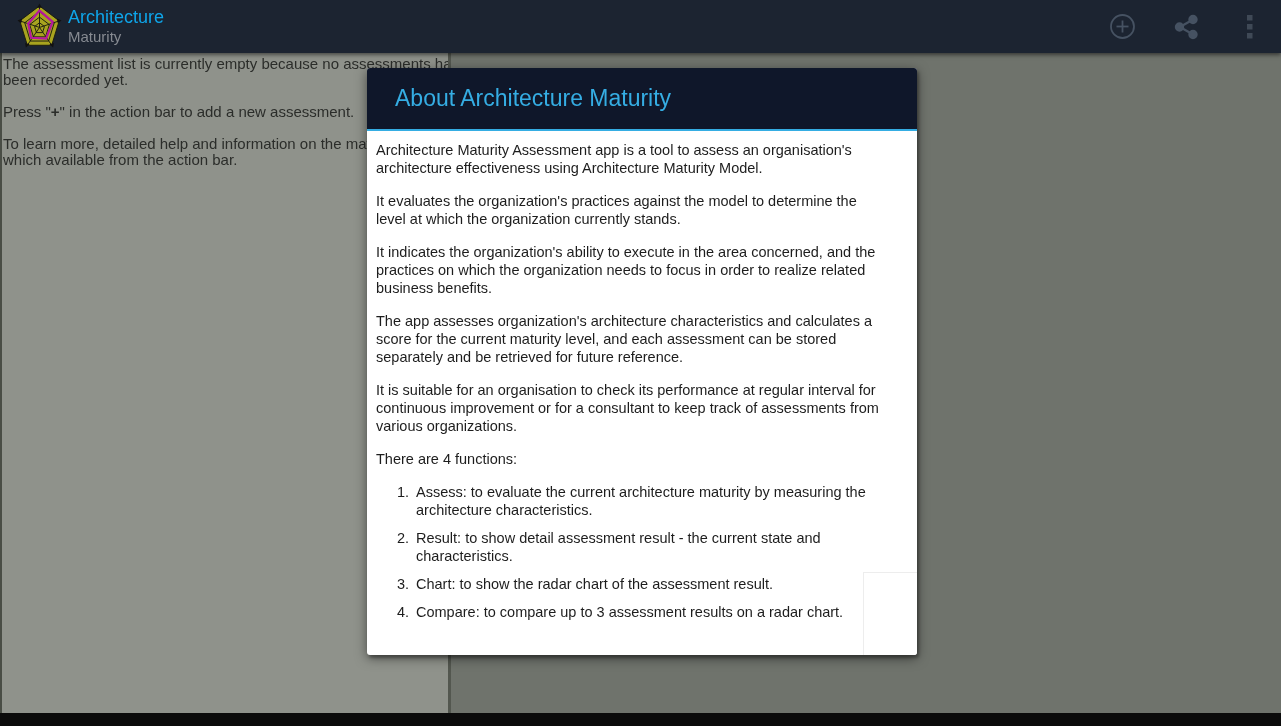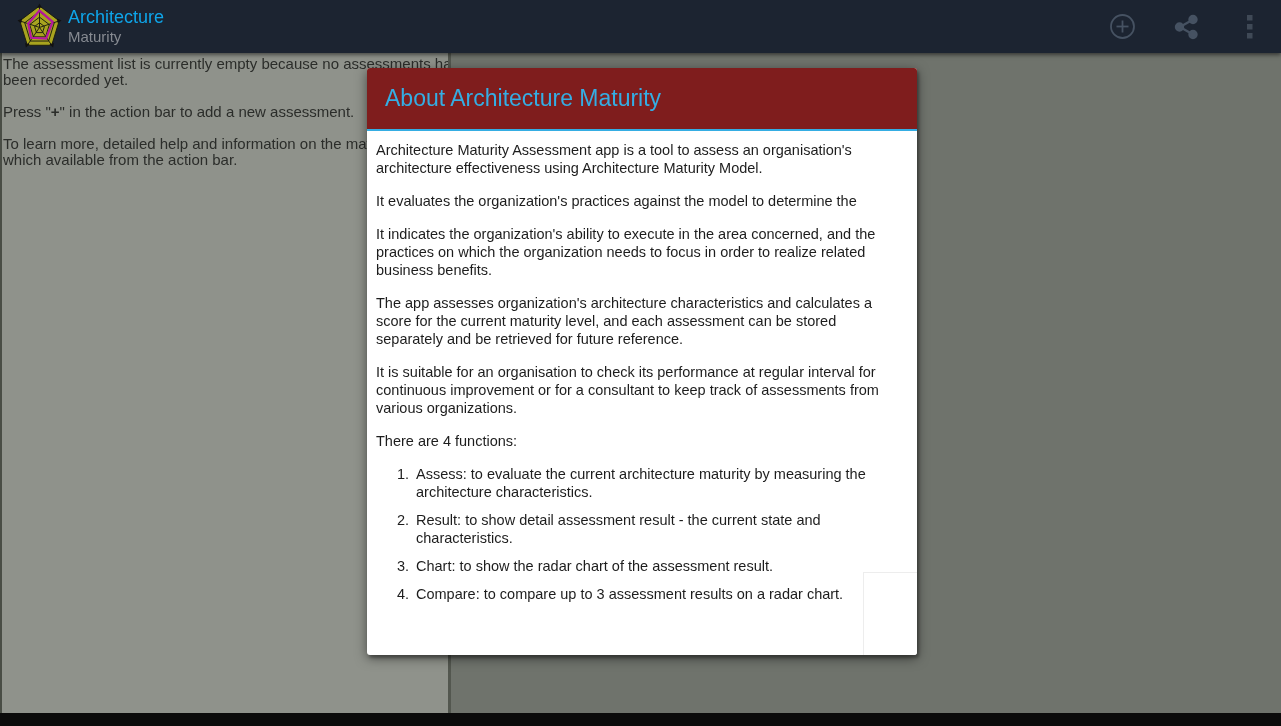--- a/index.html
+++ b/index.html
@@ -50,22 +50,22 @@
   .empty-state .para{margin-bottom:16px;}
   .empty-state .line{white-space:nowrap;line-height:16px;height:16px;}
   .empty-state b{font-weight:bold;}
   
   .dialog{
     position:absolute;left:367px;top:68px;width:550px;height:587px;
     background:#ffffff;border-radius:3px;z-index:10;
     box-shadow:0 3px 12px rgba(0,0,0,0.5), 2px 3px 3px rgba(0,0,0,0.28);
   }
   .dialog-header{
-    height:61px;background:#7f1d1d;border-radius:3px 3px 0 0;
-    display:flex;align-items:center;padding-left:18px;
+    height:61px;background:#0f172a;border-radius:3px 3px 0 0;
+    display:flex;align-items:center;padding-left:28px;
   }
   .dialog-title{font-size:23px;font-weight:400;}
   .dialog-accent-line{height:2px;}
   .dialog-body{
     position:absolute;top:63px;left:0;right:0;bottom:0;
     padding:10px 12px 0 9px;overflow:hidden;
     font-size:14.5px;color:#1d1d1d;border-radius:0 0 3px 3px;
   }
   .dialog-body .para{margin-bottom:15px;}
   .dialog-body .line{white-space:nowrap;line-height:18px;height:18px;}
@@ -174,20 +174,21 @@
     </div>
     <div class="dialog-accent-line" style="background: rgb(53, 173, 227);"></div>
     <div class="dialog-body">
       <div>
           <div class="para">
             <div class="line">Architecture Maturity Assessment app is a tool to assess an organisation's</div>
             <div class="line">architecture effectiveness using Architecture Maturity Model.</div>
           </div>
           <div class="para">
             <div class="line">It evaluates the organization's practices against the model to determine the</div>
+            <div class="line">level at which the organization currently stands.</div>
           </div>
           <div class="para">
             <div class="line">It indicates the organization's ability to execute in the area concerned, and the</div>
             <div class="line">practices on which the organization needs to focus in order to realize related</div>
             <div class="line">business benefits.</div>
           </div>
           <div class="para">
             <div class="line">The app assesses organization's architecture characteristics and calculates a</div>
             <div class="line">score for the current maturity level, and each assessment can be stored</div>
             <div class="line">separately and be retrieved for future reference.</div>

